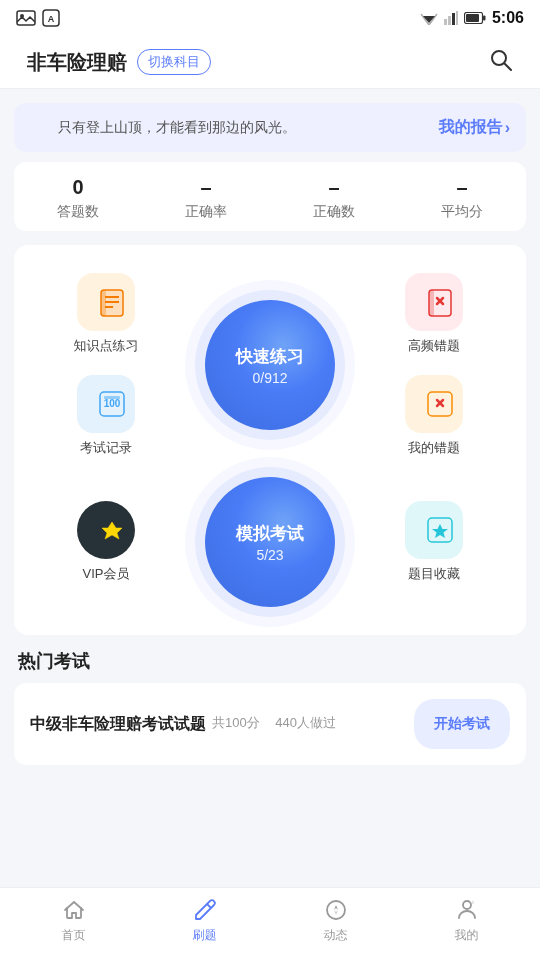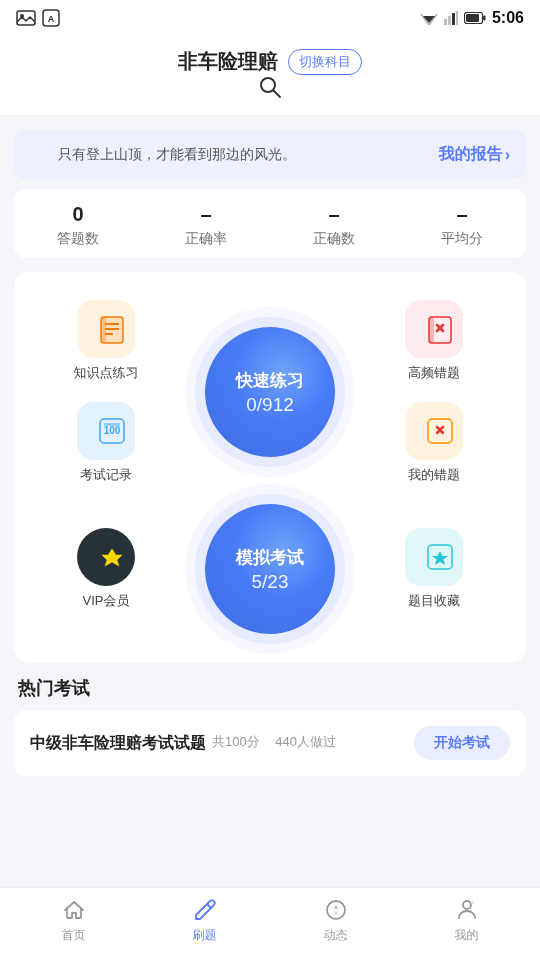--- a/index.html
+++ b/index.html
@@ -23,23 +23,22 @@
     }
     .status-icons { display: flex; gap: 6px; align-items: center; }
     .status-time { font-size: 16px; font-weight: 600; color: #111; }
 
     
     .header {
       display: flex;
       align-items: center;
       justify-content: space-between;
       background: #fff;
-      padding: 12px 12px;
+      padding: 12px 27px;
       border-bottom: 1px solid #eee;
-      flex-direction: column;
     }
     .header-left { display: flex; align-items: center; gap: 10px; }
     .header-title { font-size: 20px; font-weight: 700; color: #222; }
     .switch-btn {
       border: 1.5px solid #5b7cfa;
       color: #5b7cfa;
       background: #fff;
       border-radius: 14px;
       padding: 3px 10px;
       font-size: 13px;
@@ -133,21 +132,21 @@
       width: 130px;
       height: 130px;
       border-radius: 50%;
       background: radial-gradient(circle at 60% 35%, #6fa3f7 0%, #4a7cf7 40%, #3a6be0 100%);
       box-shadow: 0 0 0 10px rgba(91,124,250,0.1), 0 0 0 20px rgba(91,124,250,0.05);
       color: #fff;
       cursor: pointer;
       margin: 0 auto;
     }
     .big-circle .circle-title { font-size: 17px; font-weight: 700; }
-    .big-circle .circle-sub { font-size: 19px; opacity: 0.9; margin-top: 2px; }
+    .big-circle .circle-sub { font-size: 14px; opacity: 0.9; margin-top: 2px; }
 
     
     .section-title {
       font-size: 18px;
       font-weight: 700;
       color: #222;
       margin: 8px 18px 10px;
     }
     .exam-card {
       background: #fff;
@@ -160,21 +159,21 @@
     }
     .exam-info { display: flex; gap: 6px; }
     .exam-name { font-size: 16px; font-weight: 600; color: #222; }
     .exam-meta { font-size: 13px; color: #999; }
     .exam-meta span { margin-right: 12px; }
     .start-btn {
       background: #e8eeff;
       color: #5b7cfa;
       border: none;
       border-radius: 20px;
-      padding: 8px 20px;
+      padding: 16px 20px;
       font-size: 14px;
       font-weight: 600;
       cursor: pointer;
       white-space: nowrap;
     }
 
     
     .bottom-nav {
       position: fixed;
       bottom: 0;

